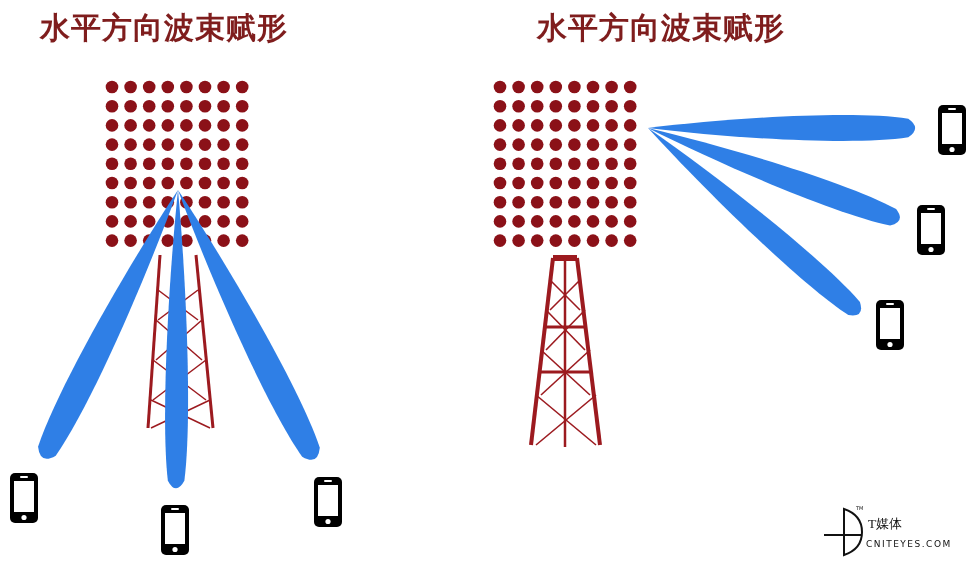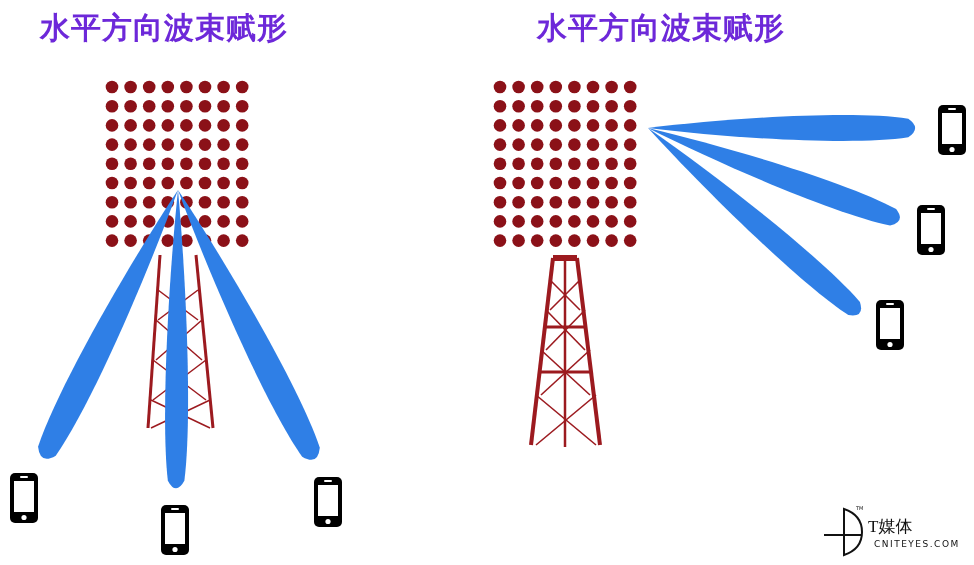--- a/index.html
+++ b/index.html
@@ -1,23 +1,23 @@
 <!DOCTYPE html>
 <html><head>
 <meta charset="utf-8">
 <style>
   html, body { margin:0; padding:0; background:#ffffff; }
   body { width:974px; height:565px; position:relative; overflow:hidden; font-family:"DejaVu Sans", sans-serif; }
-  .title { position:absolute; top:8px; font-size:30px; font-weight:bold; color:#6d28d9; letter-spacing:1px; white-space:nowrap; }
+  .title { position:absolute; top:8px; font-size:30px; font-weight:bold; color:#7f1d1d; letter-spacing:1px; white-space:nowrap; }
   #title-left { left:40px; }
   #title-right { left:537px; }
   svg.stage { position:absolute; left:0; top:0; }
   .logo { position:absolute; left:822px; top:505px; width:150px; height:55px; }
-  .logo-cn { position:absolute; left:46px; top:10px; font-size:17px; color:#111; font-family:Liberation Serif, serif; }
-  .logo-en { position:absolute; left:52px; top:34px; font-size:9px; letter-spacing:1.5px; color:#111; font-family:"DejaVu Sans", sans-serif; }
+  .logo-cn { position:absolute; left:46px; top:10px; font-size:13px; color:#111; font-family:Liberation Serif, serif; }
+  .logo-en { position:absolute; left:44px; top:34px; font-size:9px; letter-spacing:1.5px; color:#111; font-family:"DejaVu Sans", sans-serif; }
   .logo-tm { position:absolute; left:34px; top:0px; font-size:5px; color:#111; }
 </style>
 </head>
 <body>
 
 <div id="title-left" class="title">水平方向波束赋形</div>
 <div id="title-right" class="title">水平方向波束赋形</div>
 
 <svg class="stage" width="974" height="565" viewBox="0 0 974 565">
 

